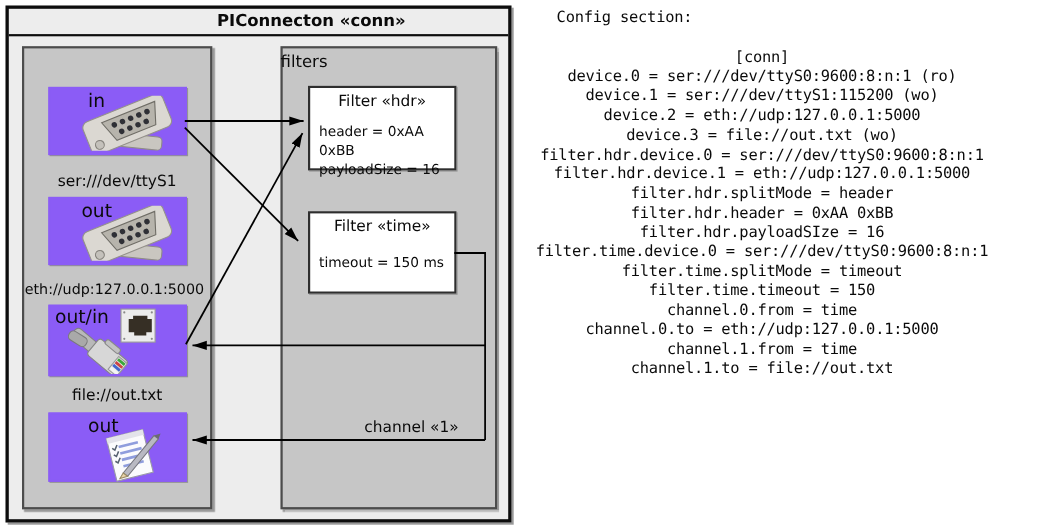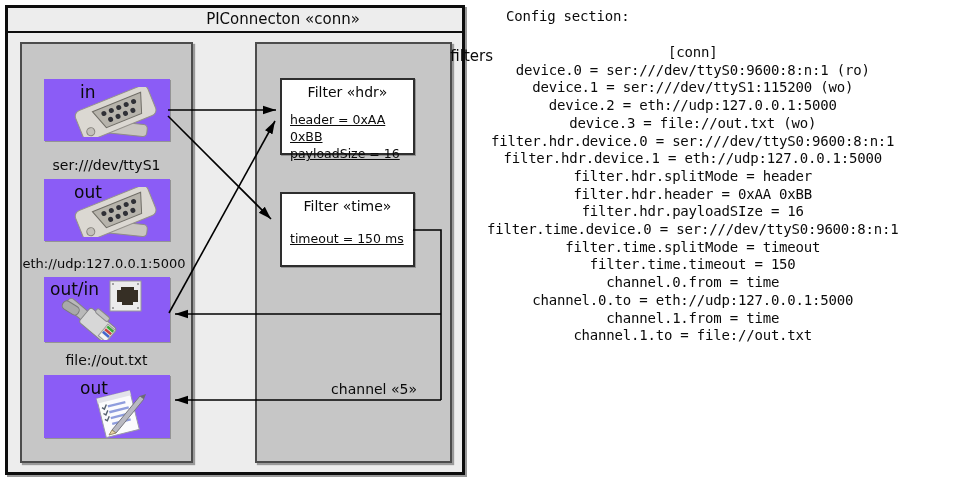--- a/index.html
+++ b/index.html
@@ -9,46 +9,46 @@
     font-family:"DejaVu Sans", sans-serif; color:#0a0a0a; overflow:hidden;
   }
   .abs { position:absolute; }
 
   
   .outer-box {
     left:5px; top:5px; width:460px; height:470px;
     background:#ededed; border:3px solid #0d0d0d;
     box-shadow:2px 2px 0 rgba(0,0,0,.4);
   }
-  .diagram-title { left:5px; top:10px; width:556px; text-align:center; font-size:15px; }
+  .diagram-title { left:5px; top:10px; width:556px; text-align:center; font-size:15px;font-weight:bold; }
   .title-sep { left:8px; top:31px; width:454px; height:2px; background:#0d0d0d; }
 
   
   .container {
     background:#c6c6c6; border:2px solid #4c4c4c;
     box-shadow:2px 2px 1px rgba(0,0,0,.35);
   }
   .devices-container { left:20px; top:42px; width:173px; height:421px; }
   .filters-container { left:255px; top:42px; width:197px; height:421px; }
-  .filters-title { left:255px; top:47px; width:238px; text-align:right; font-size:15px; }
+  .filters-title { left:255px; top:47px; width:238px; text-align:left; font-size:15px; }
 
   .dev-label { width:173px; left:20px; text-align:center; font-size:14px; }
   .dev-label.small { left:14px; width:180px; font-size:13px; }
   .dev-box {
     left:44px; width:126px; background:#8b5cf6; border:2px solid #8b5cf6;
     box-shadow:1px 1px 0 rgba(0,0,0,.25);
   }
   .port { position:absolute; font-size:17px; line-height:20px; }
 
   .filter-box {
     left:280px; width:135px; background:#ffffff; border:2px solid #2e2e2e;
     box-shadow:1px 1px 0 rgba(0,0,0,.25);
   }
   .filter-title { position:absolute; top:4px; left:0; width:100%; text-align:center; font-size:14px; }
-  .filter-attrs { position:absolute; left:8px; font-size:12.5px; line-height:17px; white-space:pre-line;text-decoration:underline; }
+  .filter-attrs { position:absolute; left:8px; font-size:12.5px; line-height:17px; white-space:pre-line; }
 
   .channel-label { left:280px; width:137px; text-align:right; font-size:14px; }
 
   .wires { left:0; top:0; width:964px; height:484px; pointer-events:none; }
 
   
   .config-heading {
     left:487px; top:8px; font-family:"DejaVu Sans Mono", monospace;
     font-size:14px; letter-spacing:-0.2px;margin-left:19px;
   }
@@ -167,21 +167,21 @@
   <div class="abs filter-box" style="top:78px;height:77px">
     <div class="filter-title">Filter «hdr»</div>
     <div class="filter-attrs" style="top:31px">header = 0xAA 0xBB
 payloadSize = 16</div>
   </div>
   <div class="abs filter-box" style="top:192px;height:75px">
     <div class="filter-title">Filter «time»</div>
     <div class="filter-attrs" style="top:36px">timeout = 150 ms</div>
   </div>
 
-  <div class="abs channel-label" style="top:381px">channel «5»</div>
+  <div class="abs channel-label" style="top:381px">channel «1»</div>
 
   <svg class="abs wires" viewBox="0 0 964 484">
     <defs>
       <marker id="arr" markerUnits="userSpaceOnUse" markerWidth="14" markerHeight="10" refX="13" refY="5" orient="auto">
         <polygon points="0,0.8 13,5 0,9.2" fill="#000"></polygon>
       </marker>
     </defs>
     <line x1="168" y1="110" x2="276" y2="110" stroke="#000" stroke-width="1.6" marker-end="url(#arr)"></line>
     <line x1="168" y1="116" x2="271" y2="219" stroke="#000" stroke-width="1.6" marker-end="url(#arr)"></line>
     <line x1="169" y1="313" x2="275" y2="121" stroke="#000" stroke-width="1.6" marker-end="url(#arr)"></line>

